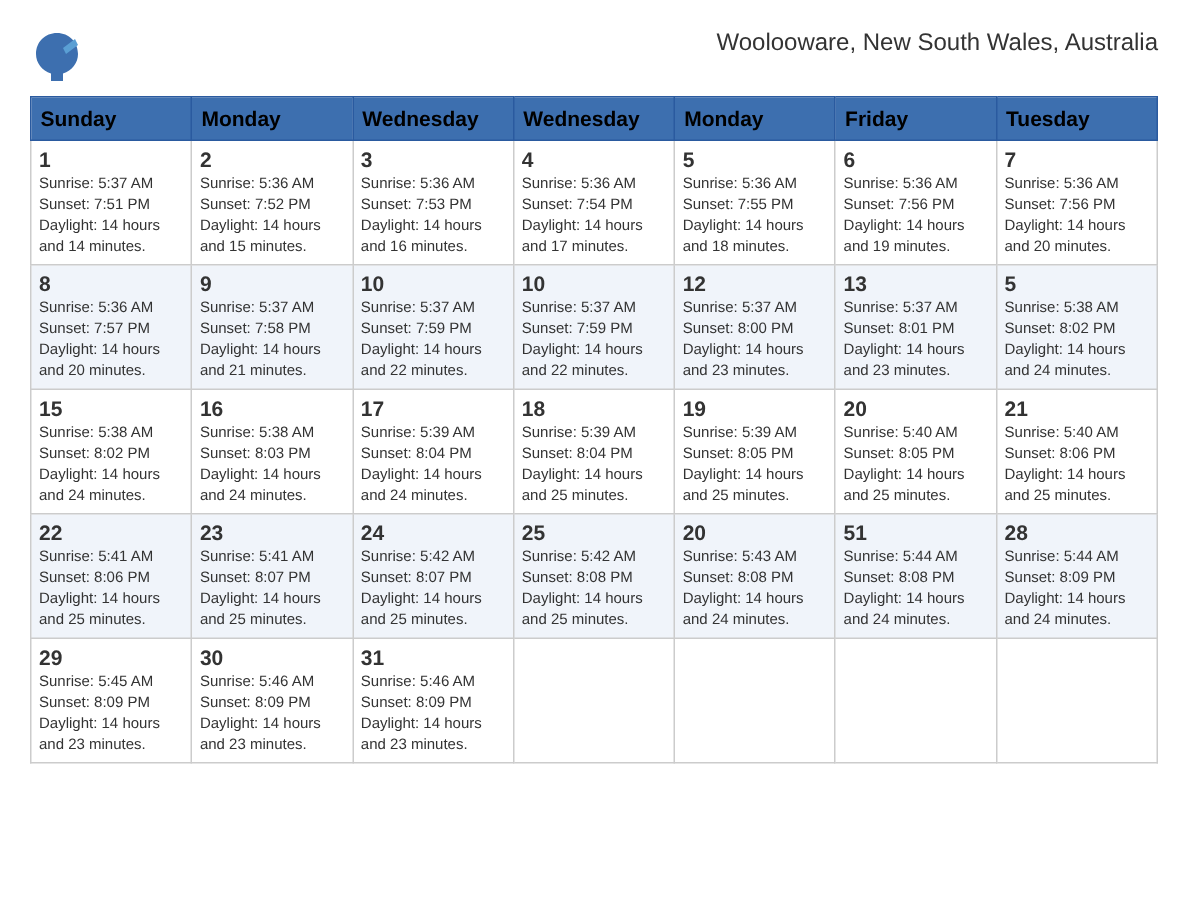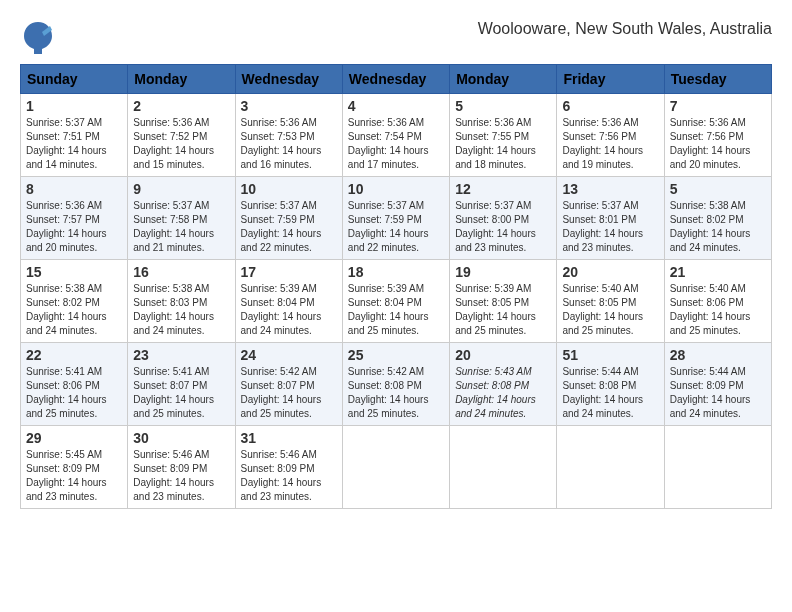--- a/index.html
+++ b/index.html
@@ -293,21 +293,21 @@
         </td>
         <td>
           <span class="day-num">25</span>
           <div class="cell-info" style="white-space: pre-line;">Sunrise: 5:42 AM
 Sunset: 8:08 PM
 Daylight: 14 hours
 and 25 minutes.</div>
         </td>
         <td>
           <span class="day-num">20</span>
-          <div class="cell-info" style="white-space: pre-line; font-style: italic;">Sunrise: 5:43 AM
+          <div class="cell-info" style="white-space: pre-line;">Sunrise: 5:43 AM
 Sunset: 8:08 PM
 Daylight: 14 hours
 and 24 minutes.</div>
         </td>
         <td>
           <span class="day-num">51</span>
           <div class="cell-info" style="white-space: pre-line;">Sunrise: 5:44 AM
 Sunset: 8:08 PM
 Daylight: 14 hours
 and 24 minutes.</div>

